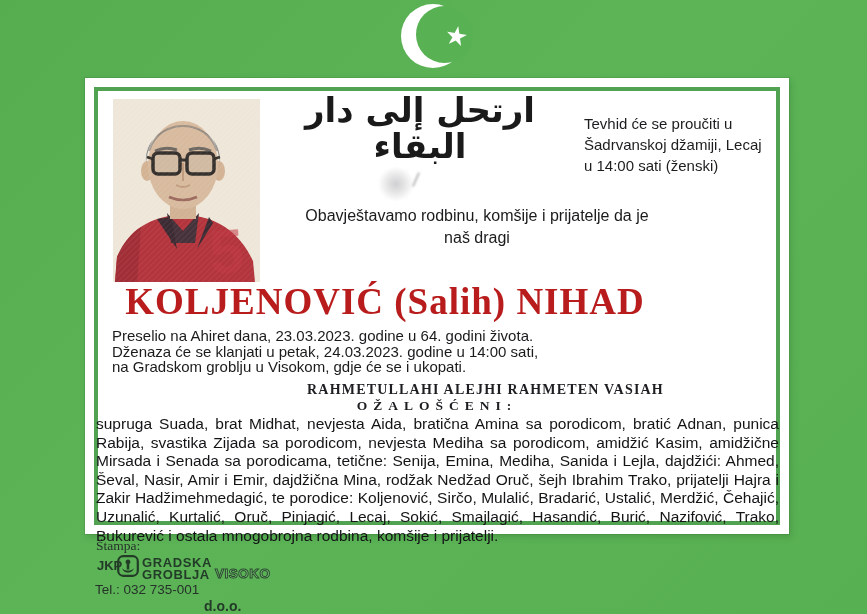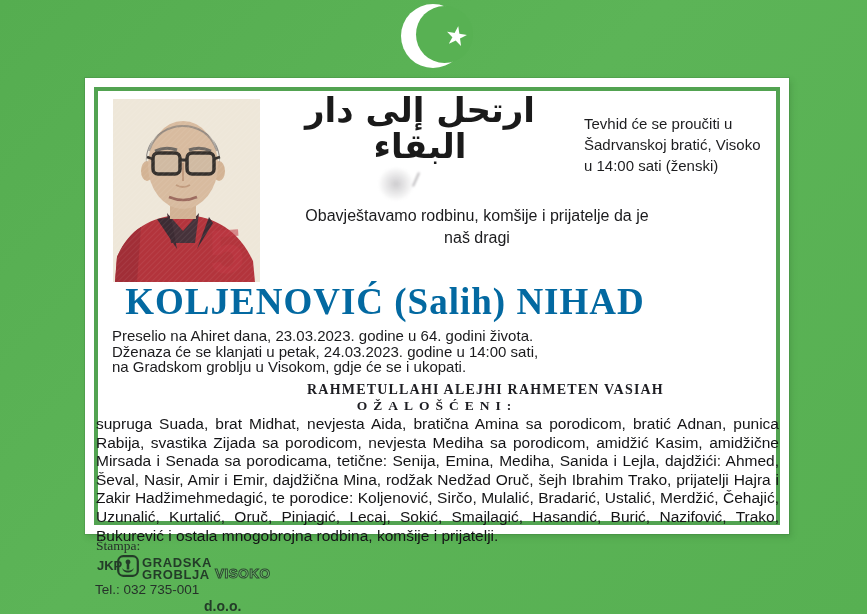--- a/index.html
+++ b/index.html
@@ -55,21 +55,21 @@
   }
 
   .announcement{
     position:absolute;left:157px;top:127px;width:470px;
     text-align:center;font-size:16px;line-height:22px;color:#1b1b1d;
   }
 
   .deceased-name{
     position:absolute;left:0;top:202px;width:600px;margin:0;
     text-align:center;font-family:"Liberation Serif",serif;
-    font-size:37px;font-weight:bold;letter-spacing:1px;color:#0369a1;
+    font-size:37px;font-weight:bold;letter-spacing:1px;color:#b91c1c;
   }
 
   .details{position:absolute;left:27px;top:250px;font-size:15px;line-height:15.6px;color:#1b1b1d;}
 
   .prayer{
     position:absolute;left:0;top:304px;width:801px;text-align:center;
     font-family:"Liberation Serif",serif;font-size:14px;font-weight:bold;
     letter-spacing:1.2px;color:#1d1d22;
   }
   .mourners-heading{
@@ -153,21 +153,21 @@
 
         <text x="96" y="174" font-family="Liberation Sans, sans-serif" font-size="62" font-weight="bold" fill="#c13945" opacity="0.55" transform="rotate(-4 110 150)">5</text>
         <rect x="0" y="0" width="147" height="183" fill="url(#hatch)"></rect>
       </svg>
     </div>
 
     <div class="arabic">ارتحل إلى دار البقاء</div>
 
     <div class="tevhid">
       <div>Tevhid će se proučiti u</div>
-      <div>Šadrvanskoj bratić, Visoko</div>
+      <div>Šadrvanskoj džamiji, Lecaj</div>
       <div>u 14:00 sati (ženski)</div>
     </div>
 
     <div class="smudge"></div>
 
     <div class="announcement">
       <div>Obavještavamo rodbinu, komšije i prijatelje da je</div>
       <div>naš dragi</div>
     </div>
 

